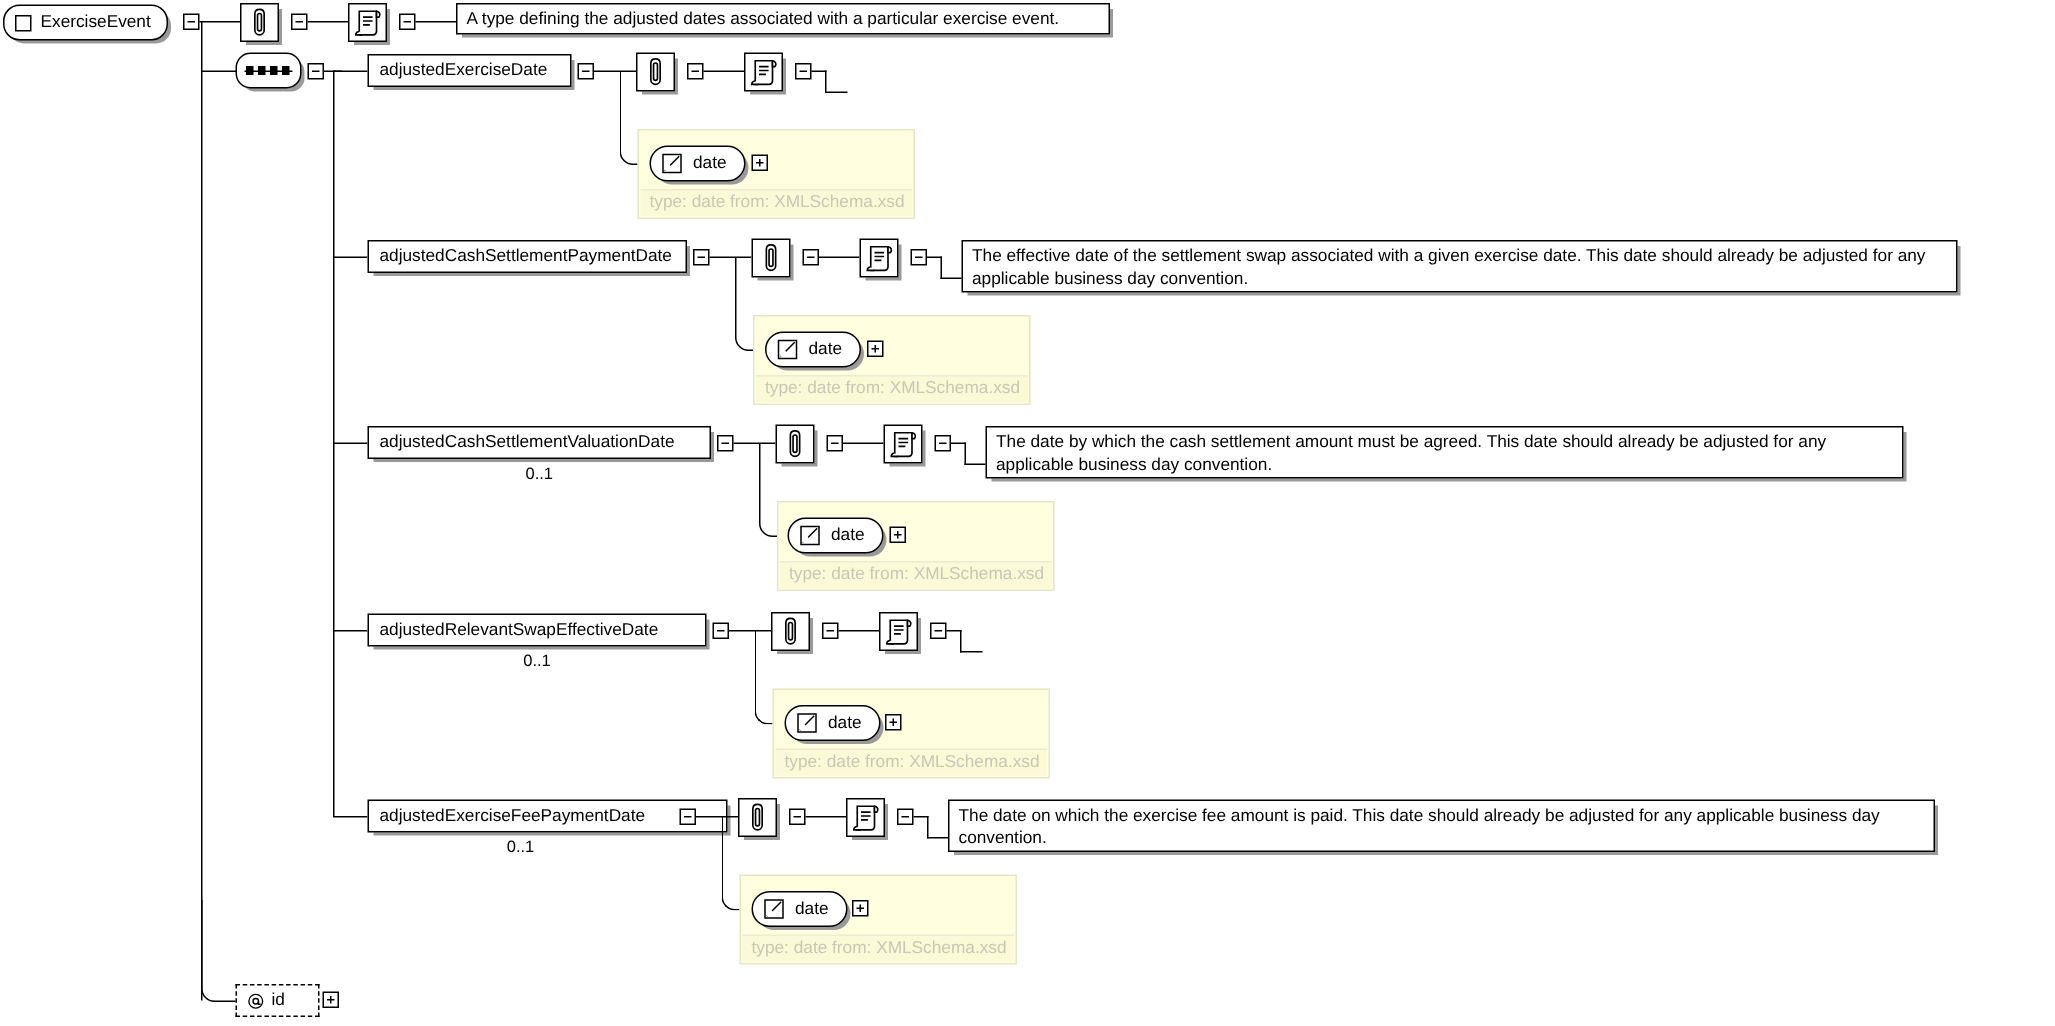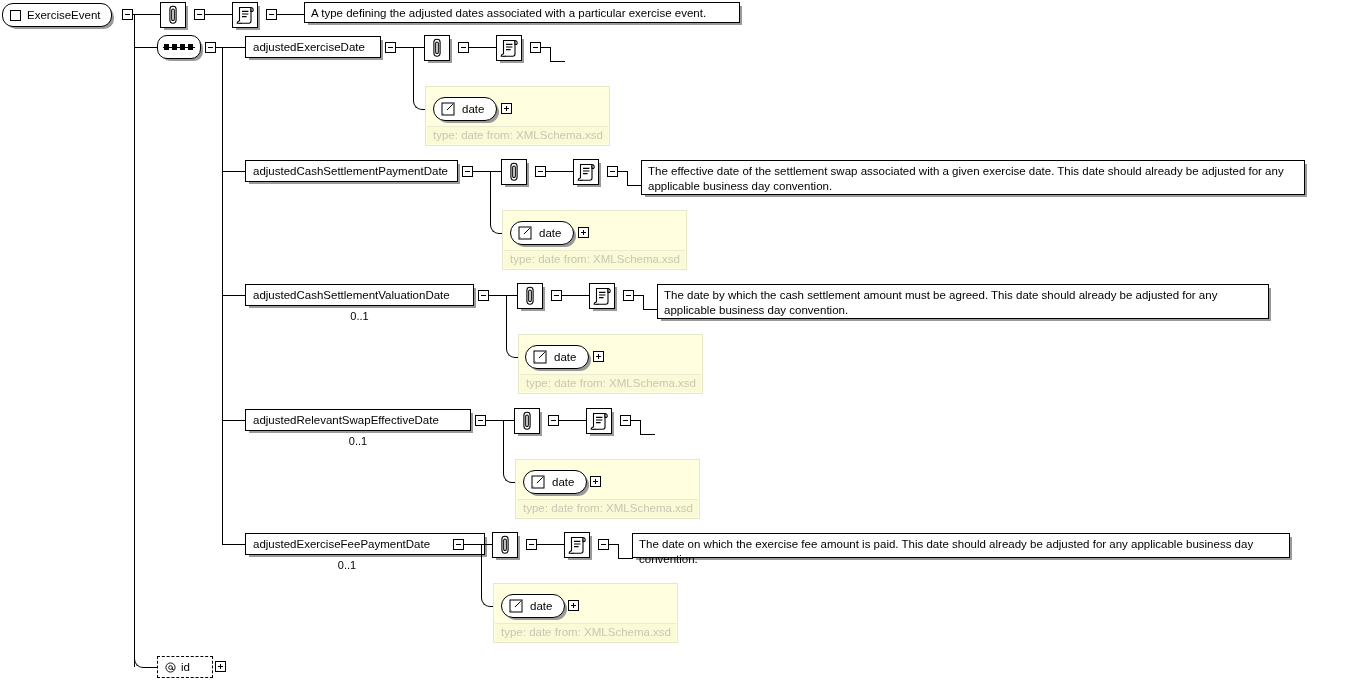--- a/index.html
+++ b/index.html
@@ -468,21 +468,21 @@
       <path d="M6.5 4.5 h11.5 v13.5 a2.2 2.2 0 0 1 -2.2 2.2 h-9.3 z" fill="#fff" stroke="#000" stroke-width="1.1"></path>
       <path d="M18 4.5 a2.3 2.3 0 0 1 1.6 3.9 h-1.6 z" fill="#fff" stroke="#000" stroke-width="1.1"></path>
       <path d="M6.5 18 a2.2 2.2 0 0 0 -2.3 2.2 h4.6" fill="#fff" stroke="#000" stroke-width="1.1"></path>
       <path d="M9 8.4 h6.4 M9 11 h6.4 M9 13.6 h4.6" stroke="#000" stroke-width="1.1"></path>
     </svg>
   </div>
   <div class="tog" style="left:598px; top:539px;"></div>
   <div class="ln h" style="left:609px; top:544px; width:10px;"></div>
   <div class="ln v" style="left:618px; top:544px; height:15px;"></div>
   <div class="ln h" style="left:618px; top:558px; width:15px;"></div>
-  <div class="docbox sh" style="left:632px; top:533px; width:658px; height:25px;">
+  <div class="docbox sh" style="left:632px; top:533px; width:658px; height:35px;">
     <span>The date on which the exercise fee amount is paid. This date should already be adjusted for any applicable business day convention.</span>
   </div>
 
   <div class="elbow" style="left:481px; top:544px; width:17px; height:62px;"></div>
   <div class="typepanel" style="left:493px; top:583px; width:185px; height:60px;">
     <div class="tfoot">type: date from: XMLSchema.xsd</div>
   </div>
   <div class="sType sh" style="left:501px; top:594px;">
     <svg width="14" height="14" viewBox="0 0 14 14" aria-hidden="true">
       <rect x="1" y="1" width="12" height="12" fill="#fff" stroke="#000" stroke-width="1"></rect>

